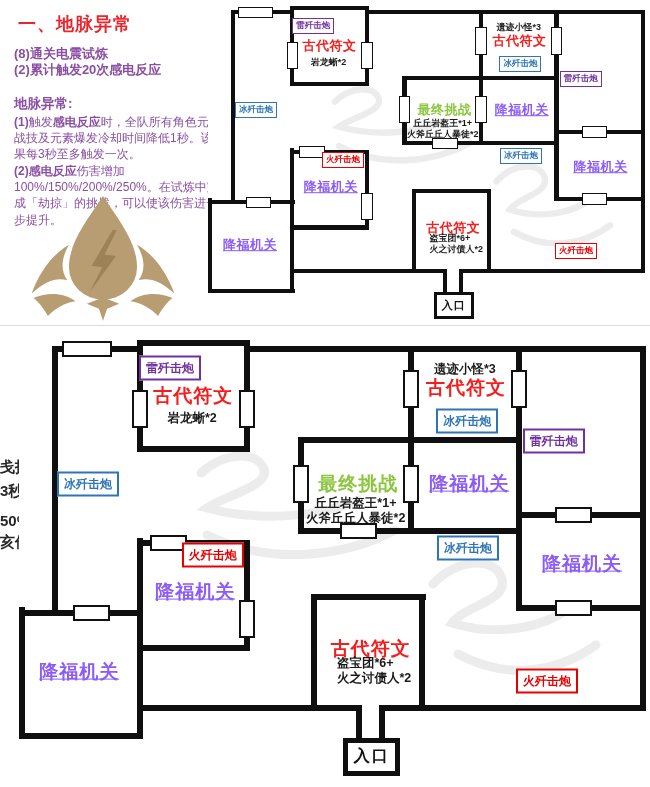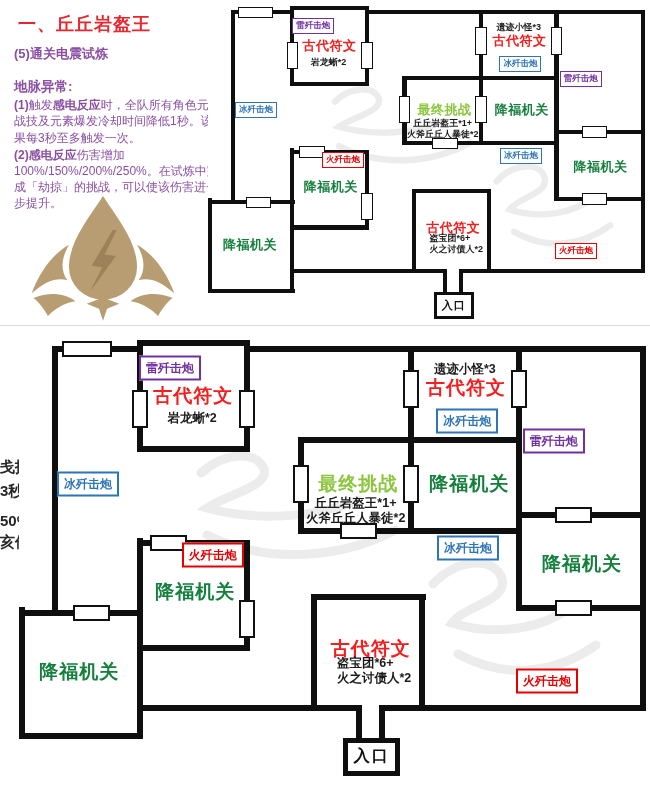--- a/index.html
+++ b/index.html
@@ -36,43 +36,44 @@
             display:flex;align-items:center;justify-content:center;font-weight:bold;color:#111;z-index:2;}
   .map-large .entrance{font-size:16px;letter-spacing:2px;}
   .map-small .entrance{border-width:3.5px;font-size:11px;letter-spacing:1px;}
 
   .lbl{position:absolute;transform:translate(-50%,-50%);white-space:nowrap;text-align:center;
        line-height:1.2;z-index:3;}
   .lbl.align-left{transform:translate(0,-50%);text-align:left;}
   .lbl-big{font-weight:bold;letter-spacing:1px;text-align:right;}
   .map-large .lbl-big{font-size:19px;}
   .map-small .lbl-big{font-size:13px;letter-spacing:0.5px;}
-  .big-blue{color:#15803d;} .big-red{color:#f31f1f;} .big-green{color:#8cc63f;}
+  .big-blue{color:#8b5cf6;text-decoration:underline;} .big-red{color:#f31f1f;} .big-green{color:#8cc63f;}
   .lbl-plain{color:#1a1a1a;font-weight:600;}
   .map-large .lbl-plain{font-size:12.5px;}
   .map-small .lbl-plain{font-size:9px;}
 
   .boxlbl{position:absolute;transform:translate(-50%,-50%);background:#fff;white-space:nowrap;
           font-weight:bold;z-index:3;}
   .map-large .boxlbl{padding:2px 5px;font-size:12px;border-width:2px;border-style:solid;}
   .map-small .boxlbl{padding:1px 3px;font-size:8.5px;border-width:1.5px;border-style:solid;}
   .box-purple{color:#7030a0;border-color:#7030a0;}
   .box-blue{color:#2e75b6;border-color:#2e75b6;}
   .box-red{color:#e60000;border-color:#e60000;}
 
   .watermark{position:absolute;left:0;top:0;width:100%;height:100%;z-index:0;}
 </style>
 </head>
 <body>
 
 <div class="page">
 
   <section class="info">
-    <h1>一、丘丘岩盔王</h1>
-    <div class="task">(5)通关电震试炼</div>
+    <h1>一、地脉异常</h1>
+    <div class="task">(8)通关电震试炼</div>
+    <div class="task">(2)累计触发20次感电反应</div>
     <div class="heading anomaly-h">地脉异常:</div>
     <div id="anomaly">
         <div class="para"><span class="b">(1)</span><span>触发</span><span class="b">感电反应</span><span>时，全队所有角色元素战技及元素爆发冷却时间降低1秒。该效果每3秒至多触发一次。</span></div>
         <div class="para"><span class="b">(2)</span><span class="b">感电反应</span><span>伤害增加100%/150%/200%/250%。在试炼中完成「劫掠」的挑战，可以使该伤害进一步提升。</span></div>
       </div>
   </section>
 
   <svg class="emblem" viewBox="0 0 200 160" aria-hidden="true">
     <path d="M100 6 C82 34 58 62 58 94 A42 40 0 0 0 142 94 C142 62 118 34 100 6 Z" fill="#b89d72"></path>
     <path d="M112 48 L86 92 L99 94 L84 124 L116 80 L102 78 L117 48 Z" fill="#9d8259"></path>

